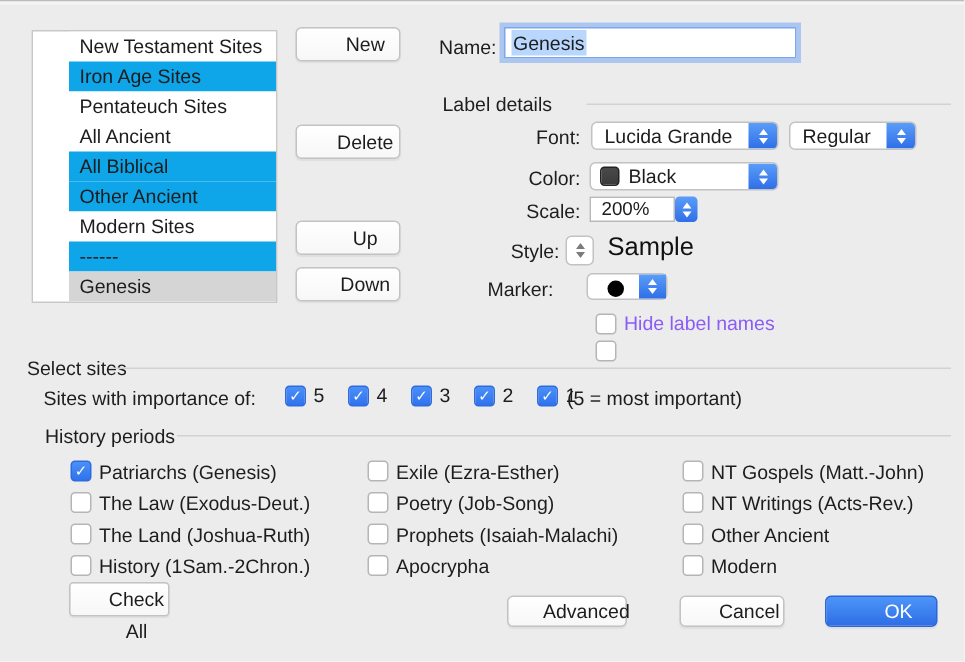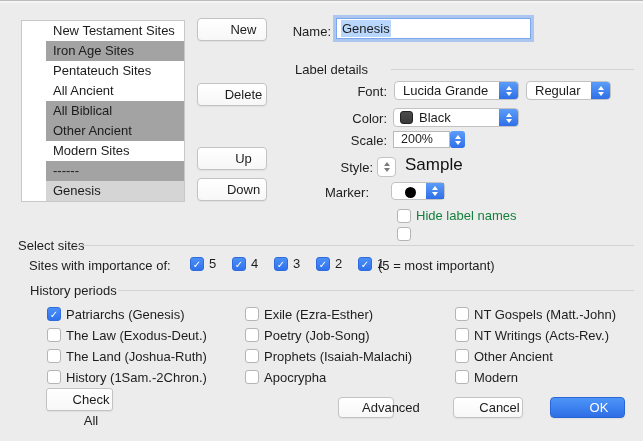--- a/index.html
+++ b/index.html
@@ -13,36 +13,36 @@
   .top-edge { position:absolute; top:0; left:0; right:0; height:1px; background:#bcbcbc; }
   .top-hl   { position:absolute; top:1px; left:0; right:0; height:2px; background:#f5f5f5; }
 
   
   #site-list {
     position:absolute; left:21px; top:20px; width:164px; height:182px;
     background:#ffffff; border:1px solid #c8c8c8; overflow:hidden;
   }
   .list-row { height:20px; line-height:20px; padding-left:7px; background:#ffffff;
     white-space:nowrap; overflow:hidden; font-size:13px; color:#1c1c1c;margin-left:24px; }
-  .list-row.alt { background:#a3a3a3; }
+  .list-row.alt { background:#0ea5e9; }
   .list-row.selected { background:#d5d5d5; }
 
   
   .btn {
     position:absolute; background:linear-gradient(#ffffff,#f7f7f7);
     border:1px solid #c3c3c3; border-radius:4px;
     box-shadow:0 1px 1px rgba(0,0,0,0.06);
     text-align:center; font-size:13px; color:#1c1c1c; cursor:default;padding-left:23px;
   }
   .btn-new    { left:197px; top:18px;  width:70px; height:23px; line-height:21px; }
   .btn-delete { left:197px; top:83px;  width:70px; height:23px; line-height:21px; }
   .btn-up     { left:197px; top:147px; width:70px; height:23px; line-height:21px; }
   .btn-down   { left:197px; top:178px; width:70px; height:23px; line-height:21px; }
   .btn-checkall { left:46px; top:388px; width:67px; height:23px; line-height:21px; border-radius:3px; }
-  .btn-advanced { left:338px; top:397px; width:56px; height:21px; line-height:19px; }
+  .btn-advanced { left:338px; top:397px; width:80px; height:21px; line-height:19px; }
   .btn-cancel   { left:453px; top:397px; width:70px; height:21px; line-height:19px; }
   .btn-ok {
     left:550px; top:397px; width:75px; height:21px; line-height:19px;
     background:linear-gradient(#4d95f8,#2e6ee6); border:1px solid #2b66d9; color:#ffffff;
   }
 
   .lbl { position:absolute; white-space:nowrap; font-size:13px; color:#1d1d1f; }
   .rlbl { position:absolute; width:110px; text-align:right; white-space:nowrap; font-size:13px; color:#1d1d1f; }
 
   
@@ -96,21 +96,21 @@
   #marker-popup .stepper { width:18px; }
   .marker-dot { position:absolute; left:13px; top:3.5px; width:11px; height:11px;
     border-radius:50%; background:#000; }
 
   
   .cb { display:inline-block; width:14px; height:14px; border-radius:3px;
     background:#ffffff; border:1px solid #b5b5b5; vertical-align:middle;
     text-align:center; line-height:13px; font-size:10px; color:transparent; flex:none; }
   .cb.checked { background:linear-gradient(#4a90f7,#3072ee); border-color:#2e6bdd; color:#ffffff; }
   .cb-row { position:absolute; display:flex; align-items:center; gap:5px; white-space:nowrap; }
-  .cb-row .cb-label { font-size:13px; color:#15803d; }
+  .cb-row .cb-label { font-size:13px; color:#8b5cf6; }
 
   #importance-row { position:absolute; left:190px; top:256px; display:flex; align-items:center; }
   #importance-row .opt { display:flex; align-items:center; gap:5px; width:42px; }
   #importance-note { position:absolute; left:378px; top:258px; font-size:13px; }
 
   .period-col { position:absolute; top:307px; display:flex; flex-direction:column; gap:7px; }
   .pcb-row { display:flex; align-items:center; gap:5px; white-space:nowrap; height:14px; }
   #period-col-0 { left:47px; } #period-col-1 { left:245px; } #period-col-2 { left:455px; }
 </style>
 </head>

